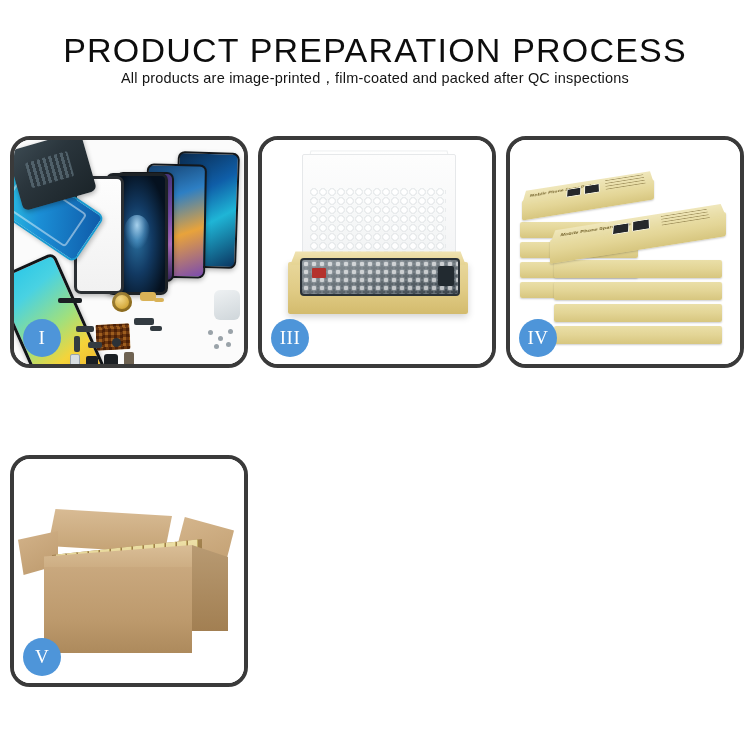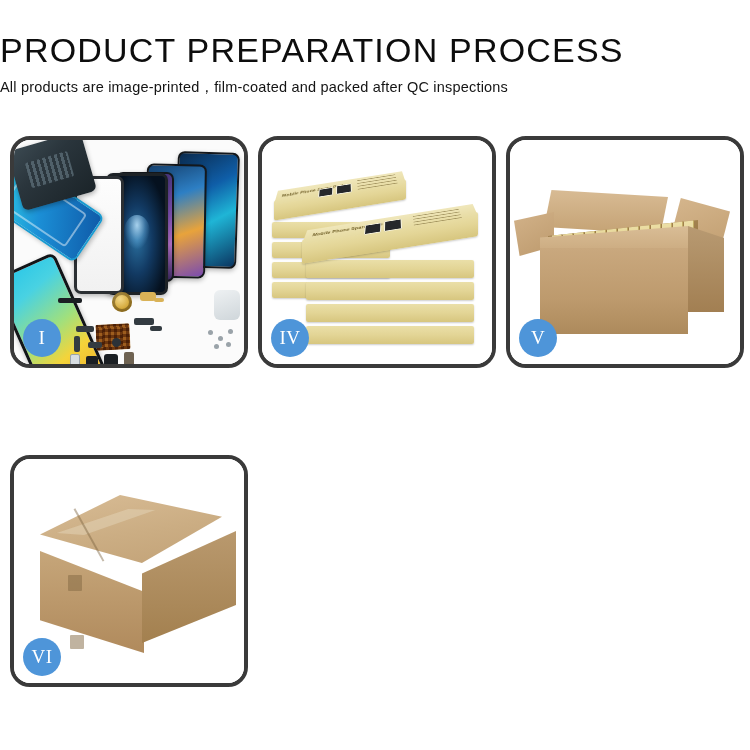--- a/index.html
+++ b/index.html
@@ -6,31 +6,30 @@
   body{
     width:750px;height:750px;
     background:#ffffff;
     font-family:"Liberation Sans","DejaVu Sans",sans-serif;
     overflow:hidden;
     position:relative;
   }
   .page{width:750px;height:750px;position:relative;}
 
   
-  .header{padding-top:33px;}
+  .header{padding-top:33px;text-align:center;}
   .title{
     font-size:34px;
     letter-spacing:1.2px;
     font-weight:400;
     color:#0d0d0d;
     line-height:1.05;
     font-family:"Liberation Sans","DejaVu Sans",sans-serif;
   }
   .subtitle{
-    margin-top:9px;
     font-size:14.5px;
     color:#141414;
     letter-spacing:.2px;
     font-weight:400;
   }
 
   
   .grid{
     position:absolute;
     left:10px;top:136px;
@@ -339,20 +338,34 @@
           <i style="left:22px;top:1px;"></i>
             <i style="left:8px;top:16px;"></i>
           <i style="left:20px;top:14px;"></i>
         </div>
         <div class="prt w" style="right:4px;top:150px;width:26px;height:30px;border-radius:6px;background:linear-gradient(160deg,#eef1f3,#cfd6da);"></div>
       </div>
       <div class="badge">I</div>
     </div>
 
 
+    <div class="panel">
+      <div class="stage p3">
+        <div class="lidflap"></div>
+        <div class="lidback"></div>
+        <div class="foam"></div>
+        <div class="tray">
+          <div class="item">
+            <b></b>
+            <i></i>
+          </div>
+        </div>
+      </div>
+      <div class="badge">III</div>
+    </div>
 
     <div class="panel">
       <div class="stage p4">
         <div class="stk">
 
           <div class="kb" style="left:0;top:58px;width:118px;height:16px;"></div>
           <div class="kb" style="left:0;top:78px;width:118px;height:16px;"></div>
           <div class="kb" style="left:0;top:98px;width:118px;height:16px;"></div>
           <div class="kb" style="left:0;top:118px;width:118px;height:16px;"></div>
 
@@ -404,27 +417,15 @@
             <i style="left:125px;"></i>
           <i style="left:136px;"></i>
         </div>
         <div class="topl"></div>
         <div class="body"></div>
         <div class="sideq"></div>
       </div>
       <div class="badge">V</div>
     </div>
 
-    <div class="panel">
-      <div class="stage p6">
-        <div class="top"></div>
-        <div class="tape"></div>
-        <div class="lft"></div>
-        <div class="rgt"></div>
-        <div class="seam" style="left:74px;top:46px;width:1.5px;height:60px;transform:rotate(-29deg);"></div>
-        <div class="tab" style="left:54px;top:116px;width:14px;height:16px;"></div>
-        <div class="tab" style="left:56px;top:176px;width:14px;height:14px;"></div>
-      </div>
-      <div class="badge">VI</div>
-    </div>
 
   </div>
 </div>
 
 </body></html>

